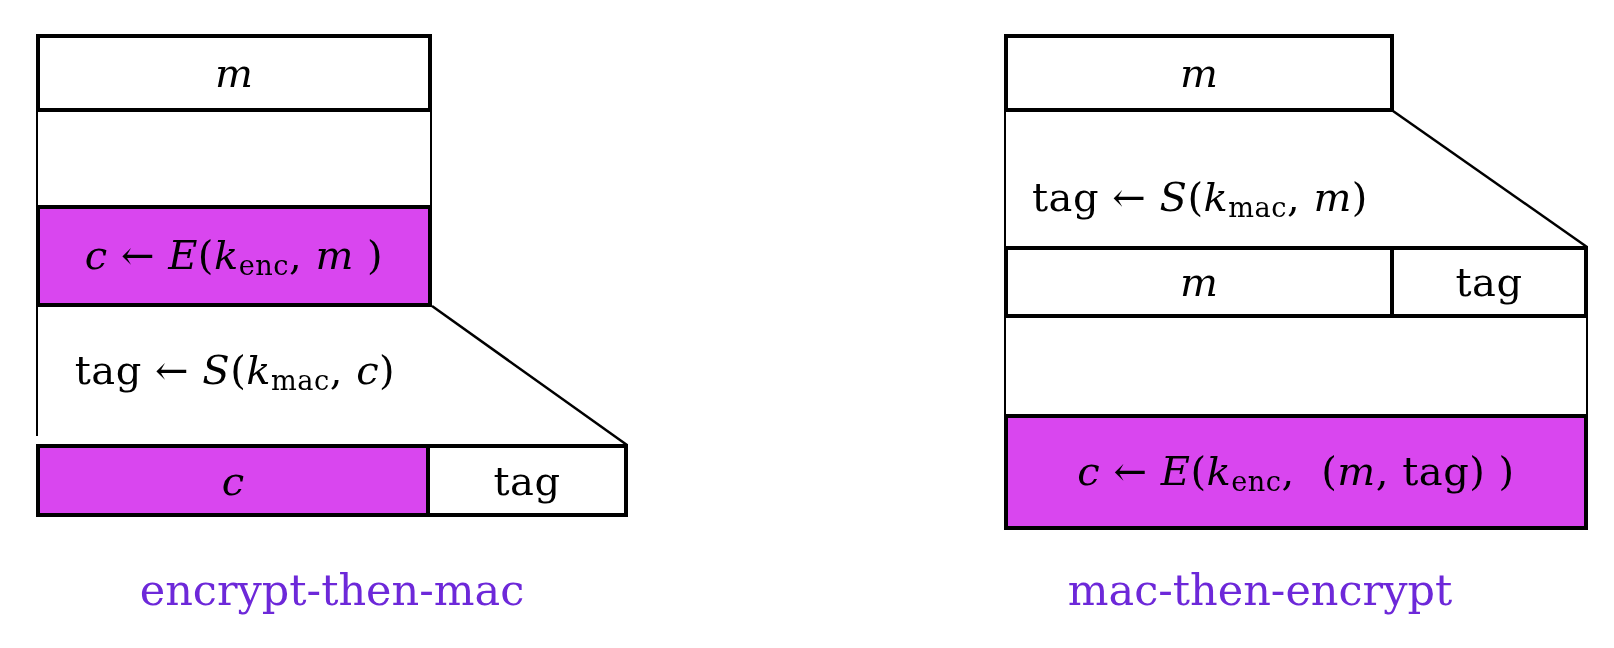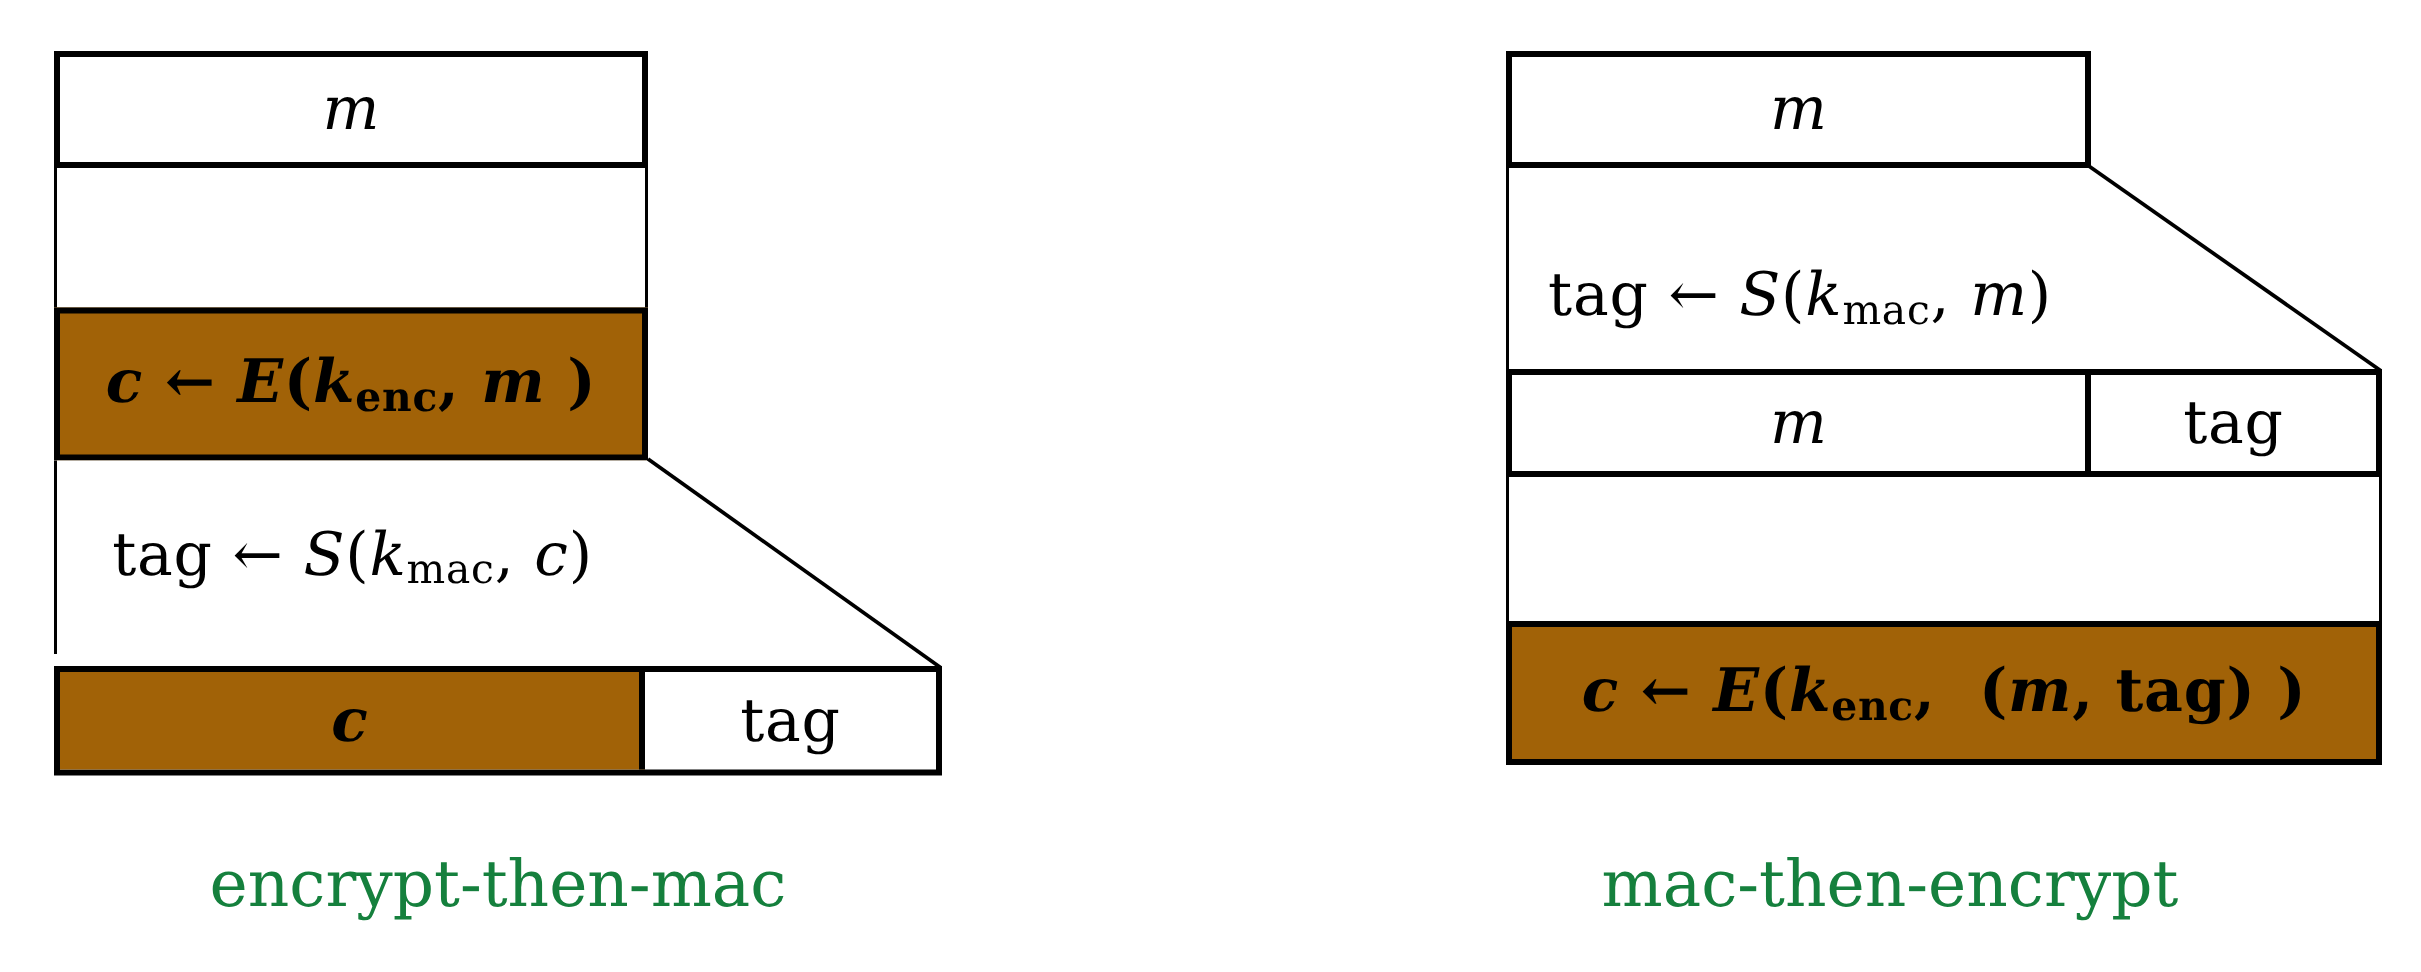--- a/index.html
+++ b/index.html
@@ -18,21 +18,21 @@
   }
   .abs { position: absolute; box-sizing: border-box; }
 
   .box-thick {
     border: 4px solid #000000;
     background: #ffffff;
     display: flex;
     align-items: center;
     justify-content: center;
   }
-  .fill-gray { background: #a16207; font-weight: bold; }
+  .fill-gray { background: #d946ef; }
 
   .gap-sides {
     border-left: 2px solid #000000;
     border-right: 2px solid #000000;
     background: #ffffff;
   }
   .left-line-only {
     border-left: 2px solid #000000;
     background: #ffffff;
     display: flex;
@@ -66,21 +66,21 @@
     font-style: normal;
     font-size: 0.68em;
     vertical-align: -0.22em;
   }
 
   .caption {
     position: absolute;
     text-align: center;
     font-size: 43px;
     font-style: normal;
-    color: #15803d;
+    color: #6d28d9;
   }
 
   svg.overlay {
     position: absolute;
     left: 0; top: 0;
     width: 1614px; height: 648px;
     pointer-events: none;
   }
 </style>
 </head>
@@ -130,21 +130,21 @@
       <div class="split-cell divider-right" style="width:386px;">
         <span class="mathvar">m</span>
       </div>
       <div class="split-cell" style="flex:1;">
         <span class="formula tok-r">tag</span>
       </div>
     </div>
 
     <div class="abs gap-sides" style="left:1004px; top:318px; width:584px; height:96px;"></div>
 
-    <div class="abs box-thick fill-gray" style="left:1004px; top:414px; width:584px; height:96px;">
+    <div class="abs box-thick fill-gray" style="left:1004px; top:414px; width:584px; height:116px;">
       <span class="formula"><span class="tok-i">c</span><span class="tok-r"> ← </span><span class="tok-i">E</span><span class="tok-r">(</span><span class="tok-i">k</span><span class="tok-s">enc</span><span class="tok-r">,  </span><span class="tok-r">(</span><span class="tok-i">m</span><span class="tok-r">, </span><span class="tok-r">tag</span><span class="tok-r">) )</span></span>
     </div>
 
     <div class="caption" style="left:968px; top:565px; width:584px;">mac-then-encrypt</div>
   </div>
 
   <svg class="overlay" viewBox="0 0 1614 648">
     <line x1="432" y1="306" x2="627" y2="445" stroke="#000000" stroke-width="2.5"></line>
     <line x1="1393" y1="111" x2="1587" y2="247" stroke="#000000" stroke-width="2.5"></line>
   </svg>

